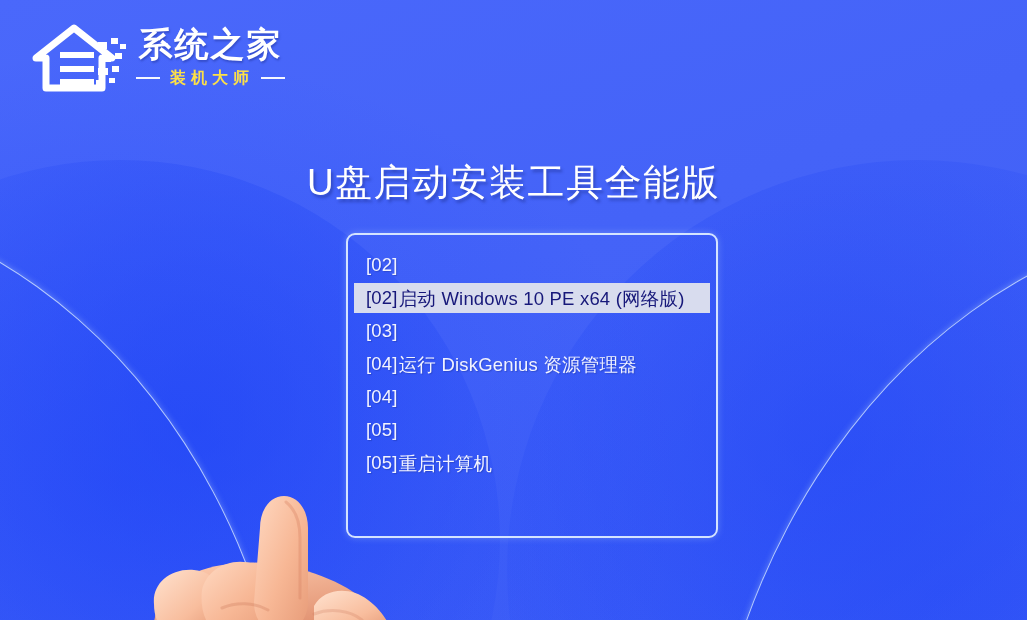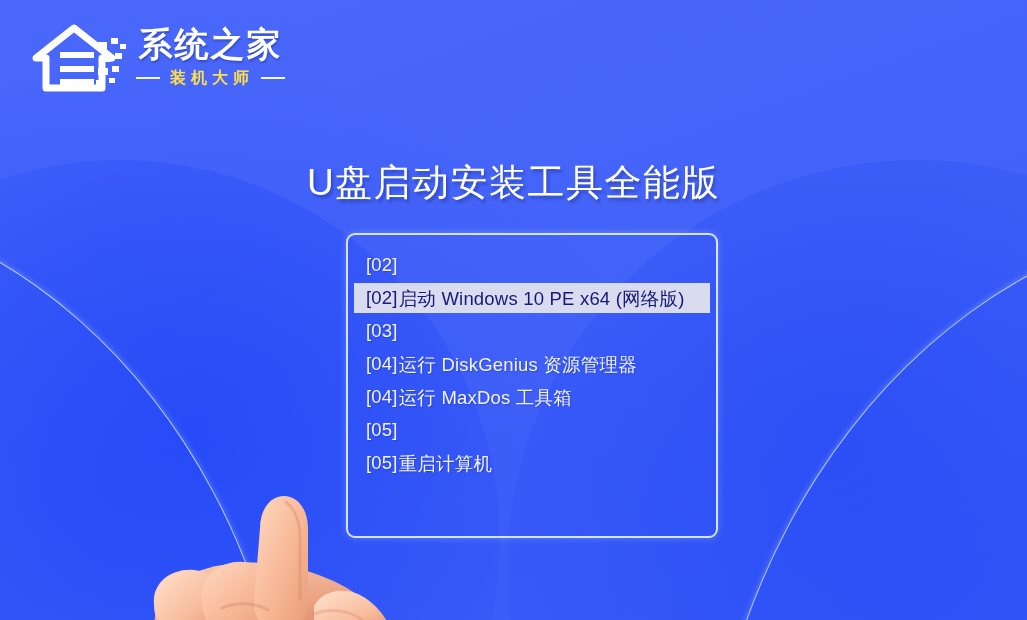--- a/index.html
+++ b/index.html
@@ -265,21 +265,20 @@
       </div>
       <div class="menu-item">
         <span class="mi-code">[03]</span>
       </div>
       <div class="menu-item">
         <span class="mi-code">[04]</span>
         <span class="mi-label">运行 DiskGenius 资源管理器</span>
       </div>
       <div class="menu-item">
         <span class="mi-code">[04]</span>
-        <span class="mi-label">运行 MaxDos 工具箱</span>
       </div>
       <div class="menu-item">
         <span class="mi-code">[05]</span>
       </div>
       <div class="menu-item">
         <span class="mi-code">[05]</span>
         <span class="mi-label">重启计算机</span>
       </div>
     </div>
 

